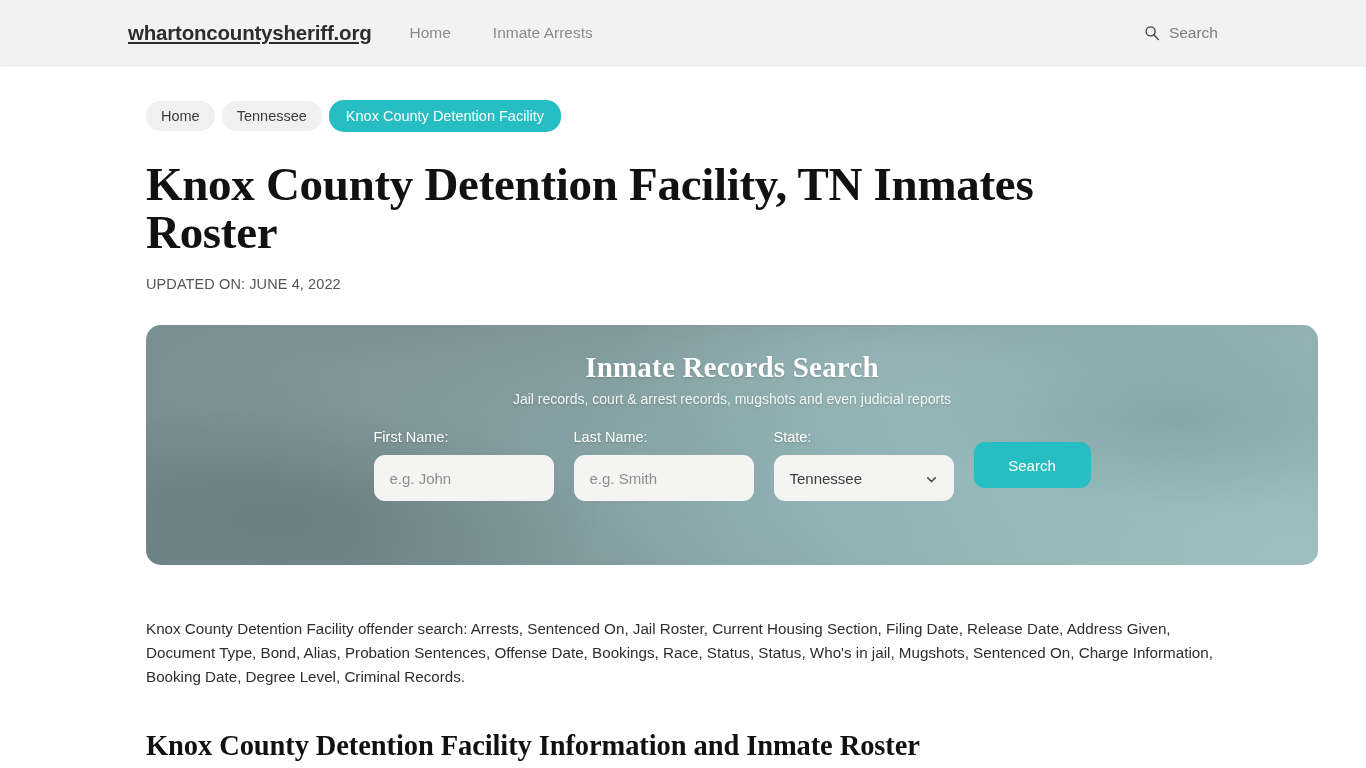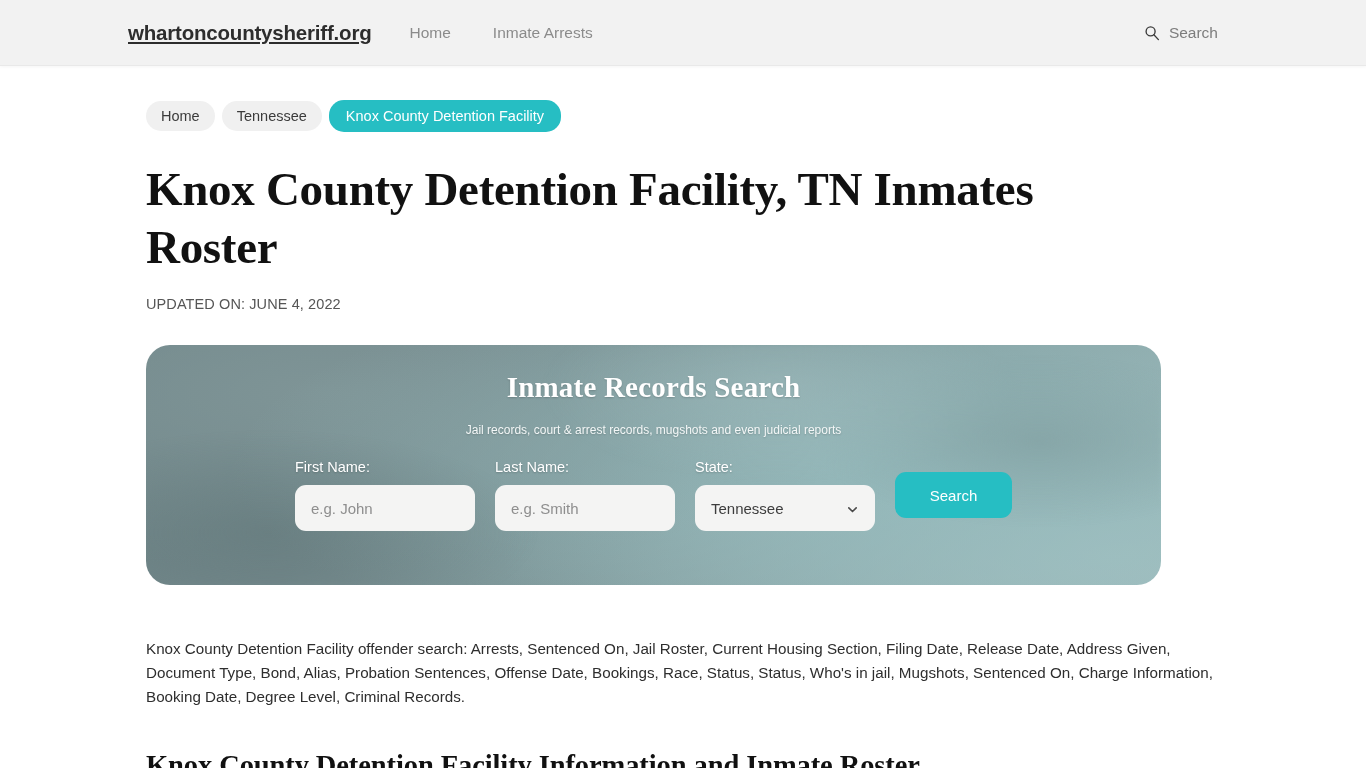--- a/index.html
+++ b/index.html
@@ -111,42 +111,42 @@
     padding: 16px 17px;
   }
 
   
   .page-title {
     margin-top: 28px;
     padding-left: 18px;
     font-family: "Liberation Serif", serif;
     font-weight: 700;
     font-size: 47px;
-    line-height: 58px;
+    line-height: 48px;
     letter-spacing: -0.3px;
     color: #111111;
     max-width: 1010px;
   }
 
   .updated {
     margin-top: 20px;
     padding-left: 18px;
     font-size: 14.5px;
     color: #565656;
     letter-spacing: 0.1px;
   }
 
   
   .hero {
     position: relative;
     margin-top: 33px;
     margin-left: 18px;
-    width: 1015px;
+    width: 1172px;
     height: 240px;
-    border-radius: 24px;
+    border-radius: 15px;
     overflow: hidden;
     background:
       radial-gradient(120% 150% at 78% 52%, rgba(150,188,190,0.85) 0%, rgba(125,160,163,0.0) 58%),
       radial-gradient(90% 120% at 18% 20%, rgba(128,150,152,0.9) 0%, rgba(110,133,136,0.0) 62%),
       radial-gradient(100% 130% at 95% 88%, rgba(166,196,197,0.75) 0%, rgba(140,170,172,0.0) 60%),
       linear-gradient(128deg, #6f8588 0%, #74898c 26%, #7e9698 52%, #88a3a5 74%, #9ab4b5 100%);
   }
   .hero::before {
     content: "";
     position: absolute;
@@ -169,22 +169,22 @@
 
   .hero-title {
     font-family: "Liberation Serif", serif;
     font-weight: 700;
     font-size: 29px;
     color: #ffffff;
     letter-spacing: 0.2px;
     text-shadow: 0 1px 2px rgba(0,0,0,0.18);
   }
   .hero-sub {
-    margin-top: 19px;
-    font-size: 12px;
+    margin-top: 7px;
+    font-size: 14px;
     color: #f3f7f7;
     text-shadow: 0 1px 2px rgba(0,0,0,0.18);
     text-align: right;
   }
 
   .form-row {
     margin-top: 22px;
     display: flex;
     align-items: center;
     gap: 20px;

